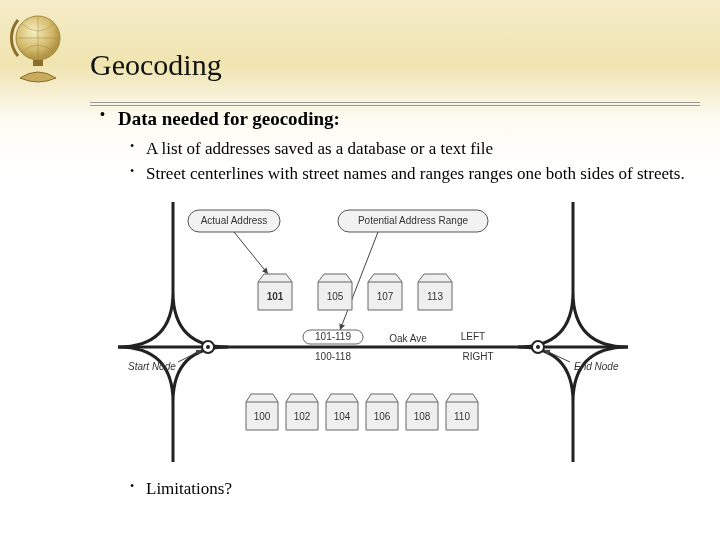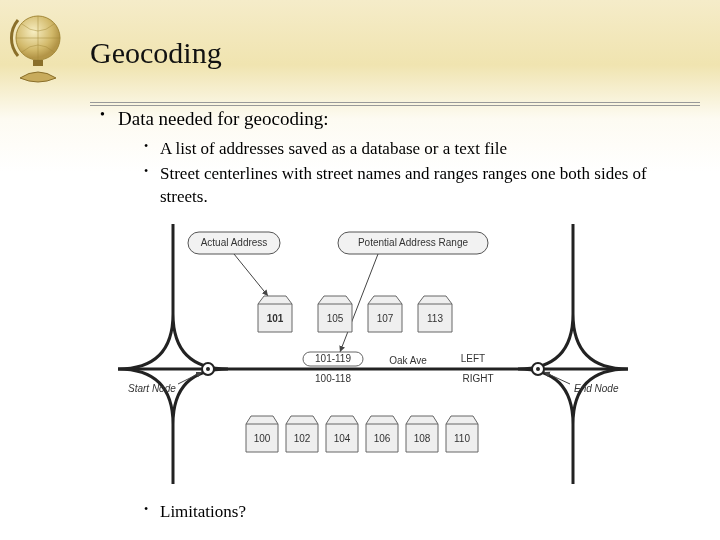--- a/index.html
+++ b/index.html
@@ -20,21 +20,21 @@
   .globe {
     position: absolute;
     left: 5px;
     top: 8px;
     width: 70px;
     height: 90px;
   }
   .title {
     position: absolute;
     left: 90px;
-    top: 36px;
+    top: 48px;
     font-size: 30px;
     color: #111;
   }
   .rule {
     position: absolute;
     left: 90px;
     right: 20px;
     border: 0;
     border-top: 1px solid #999;
   }
@@ -42,24 +42,24 @@
   .rule2 { top: 97px; }
   .body {
     position: absolute;
     left: 100px;
     top: 102px;
     right: 30px;
     font-size: 19px;
     color: #000;
     line-height: 1.35;
   }
-  .lvl1 { margin: 4px 0 6px 0; padding-left: 18px; position: relative; }
+  .lvl1 { margin: 4px 0 6px 0; padding-left: 18px; position: relative; font-weight: bold; }
   .lvl1::before { content: "•"; position: absolute; left: 0; top: 0; font-size: 14px; }
   .lvl2-wrap { margin-left: 28px; font-size: 17px; }
-  .lvl2 { margin: 2px 16px; padding-left: 16px; position: relative; }
+  .lvl2 { margin: 2px 2px; padding-left: 16px; position: relative; }
   .lvl2::before { content: "•"; position: absolute; left: 0; top: 0; font-size: 12px; }
   .diagram {
     margin: 14px 0 8px -10px;
     width: 510px;
     height: 260px;
     background: #fff;
   }
   
   .bubble {
     fill: #f2f2f2; stroke: #555; stroke-width: 1;

